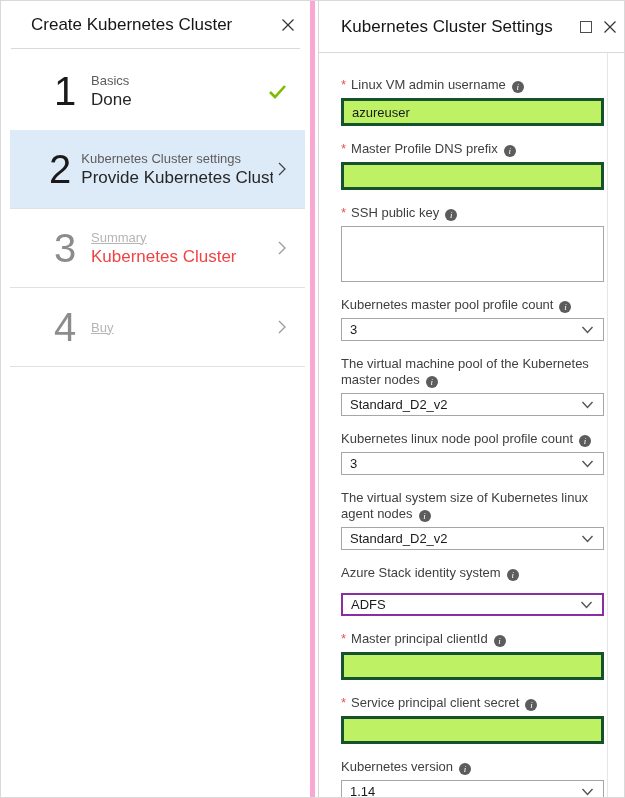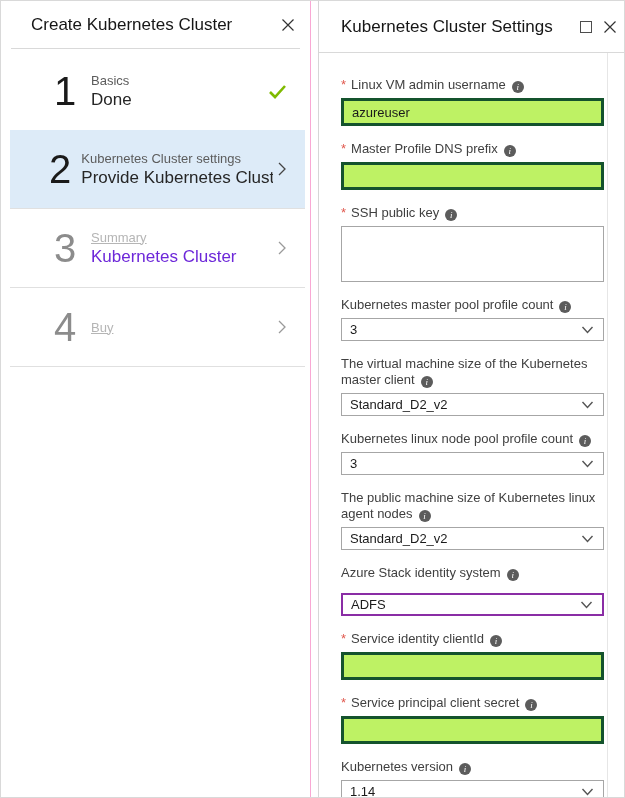--- a/index.html
+++ b/index.html
@@ -5,21 +5,21 @@
   html,body { margin:0; padding:0; background:#fff; }
   .screen {
     position:relative; width:623px; height:796px;
     border:1px solid #d9d9d9; background:#fff; overflow:hidden;
     font-family:"Liberation Sans", sans-serif;
     -webkit-font-smoothing:antialiased;
   }
   
   .panel-left {
     position:absolute; left:0; top:0; bottom:0; width:309px;
-    background:#fff; border-right:1px solid #f9a8d4;
+    background:#fff; border-right:5px solid #f9a8d4;
   }
   .blade-header { position:relative; height:47px; }
   .blade-title {
     font-size:17px; color:#161616; font-weight:400;
     line-height:47px; padding-left:30px; margin:0;
     white-space:nowrap; overflow:hidden;
   }
   .panel-left .blade-title { padding-left:30px; }
   .hdr-divider { height:1px; background:#d9d9d9; margin:0 10px; }
   .icon-btn {
@@ -38,21 +38,21 @@
   .step-num {
     width:34px; margin-left:38px; margin-right:9px;
     font-size:40px; line-height:1; color:#1a1a1a; text-align:center;
     font-weight:400;
   }
   .step-text { display:flex; flex-direction:column; gap:2px; min-width:0; flex:1 1 auto; padding-right:4px; }
   .step-title { font-size:13px; color:#5c5c5c; white-space:nowrap; overflow:hidden; }
   .step-sub   { font-size:17px; color:#262626; white-space:nowrap; overflow:hidden; }
   .step.pending .step-num   { color:#8c8c8c; }
   .step.pending .step-title { color:#b5b5b5;text-decoration:underline; }
-  .step.pending .step-sub   { color:#6d28d9; }
+  .step.pending .step-sub   { color:#ef4444; }
   .step-status { margin-left:auto; margin-right:18px; flex:0 0 auto; display:flex; align-items:center; }
   .chev-right { color:#444; }
   .step.pending .chev-right { color:#9a9a9a; }
 
   
   .panel-right {
     position:absolute; left:317px; top:0; bottom:0; right:0;
     background:#fff; border-left:1px solid #d6d6d6;
   }
   .panel-right .blade-header { height:51px; }
@@ -194,57 +194,57 @@
         <div class="field">
           <label class="field-label"><span>Kubernetes master pool profile count</span><span class="info-icon">i</span></label>
           <div class="select" role="combobox">
             <span class="select-value">3</span>
             <span class="chev-down"><svg width="13" height="9" viewBox="0 0 13 9">
                 <path d="M1.5 1.5 L6.5 7 L11.5 1.5" stroke="currentColor" stroke-width="1.4" fill="none"></path>
               </svg></span>
           </div>
         </div>
         <div class="field">
-          <label class="field-label"><span>The virtual machine size of the Kubernetes master client</span><span class="info-icon">i</span></label>
+          <label class="field-label"><span>The virtual machine pool of the Kubernetes master nodes</span><span class="info-icon">i</span></label>
           <div class="select" role="combobox">
             <span class="select-value">Standard_D2_v2</span>
             <span class="chev-down"><svg width="13" height="9" viewBox="0 0 13 9">
                 <path d="M1.5 1.5 L6.5 7 L11.5 1.5" stroke="currentColor" stroke-width="1.4" fill="none"></path>
               </svg></span>
           </div>
         </div>
         <div class="field">
           <label class="field-label"><span>Kubernetes linux node pool profile count</span><span class="info-icon">i</span></label>
           <div class="select" role="combobox">
             <span class="select-value">3</span>
             <span class="chev-down"><svg width="13" height="9" viewBox="0 0 13 9">
                 <path d="M1.5 1.5 L6.5 7 L11.5 1.5" stroke="currentColor" stroke-width="1.4" fill="none"></path>
               </svg></span>
           </div>
         </div>
         <div class="field">
-          <label class="field-label"><span>The public machine size of Kubernetes linux agent nodes</span><span class="info-icon">i</span></label>
+          <label class="field-label"><span>The virtual system size of Kubernetes linux agent nodes</span><span class="info-icon">i</span></label>
           <div class="select" role="combobox">
             <span class="select-value">Standard_D2_v2</span>
             <span class="chev-down"><svg width="13" height="9" viewBox="0 0 13 9">
                 <path d="M1.5 1.5 L6.5 7 L11.5 1.5" stroke="currentColor" stroke-width="1.4" fill="none"></path>
               </svg></span>
           </div>
         </div>
         <div class="field">
           <label class="field-label"><span>Azure Stack identity system</span><span class="info-icon">i</span></label>
           <div class="select focused" role="combobox">
             <span class="select-value">ADFS</span>
             <span class="chev-down"><svg width="13" height="9" viewBox="0 0 13 9">
                 <path d="M1.5 1.5 L6.5 7 L11.5 1.5" stroke="currentColor" stroke-width="1.4" fill="none"></path>
               </svg></span>
           </div>
         </div>
         <div class="field">
-          <label class="field-label"><span class="req">*</span><span>Service identity clientId</span><span class="info-icon">i</span></label>
+          <label class="field-label"><span class="req">*</span><span>Master principal clientId</span><span class="info-icon">i</span></label>
           <input type="text" class="text-input" value="" style="">
         </div>
         <div class="field">
           <label class="field-label"><span class="req">*</span><span>Service principal client secret</span><span class="info-icon">i</span></label>
           <input type="text" class="text-input" value="" style="">
         </div>
         <div class="field">
           <label class="field-label"><span>Kubernetes version</span><span class="info-icon">i</span></label>
           <div class="select" role="combobox">
             <span class="select-value">1.14</span>

